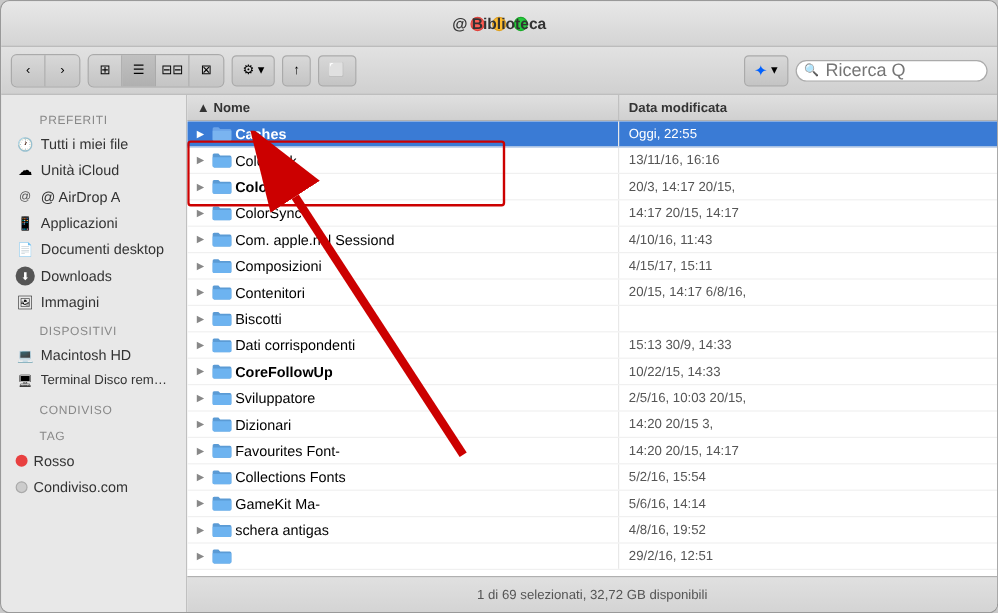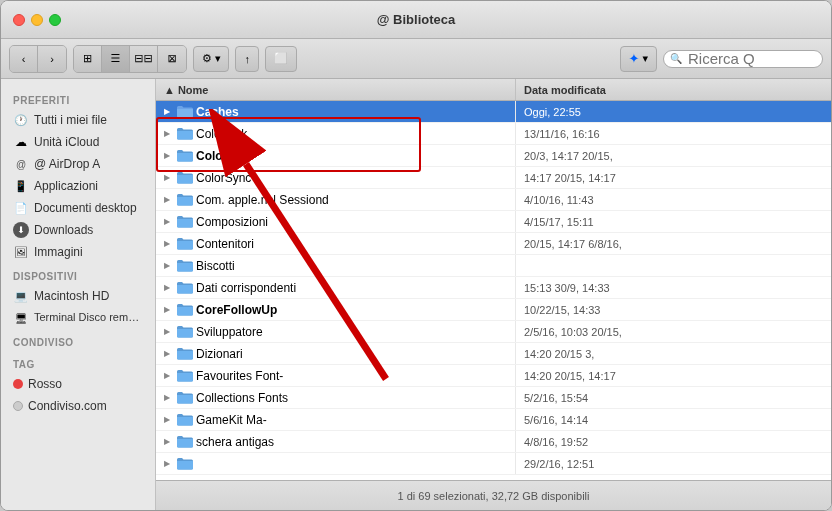--- a/index.html
+++ b/index.html
@@ -26,20 +26,21 @@
     
     .titlebar {
       height: 38px;
       background: linear-gradient(to bottom, #e8e8e8, #d4d4d4);
       border-bottom: 1px solid #b0b0b0;
       display: flex;
       align-items: center;
       padding: 0 12px;
       position: relative;
       flex-shrink: 0;
+      justify-content: center;
     }
     .traffic-lights {
       display: flex;
       gap: 6px;
       align-items: center;
     }
     .traffic-light {
       width: 12px;
       height: 12px;
       border-radius: 50%;
@@ -141,25 +142,26 @@
       width: 155px;
       background: #e8e8e8;
       border-right: 1px solid #c0c0c0;
       flex-shrink: 0;
       overflow-y: auto;
       padding: 8px 0;
     }
 
     .sidebar-section-label {
       font-size: 10px;
-      font-weight: 700;
+      font-weight: 400;
       color: #888;
       padding: 8px 12px 3px;
       text-transform: uppercase;
       letter-spacing: 0.5px;
+      margin-left: 20px;
     }
 
     .sidebar-item {
       height: 22px;
       display: flex;
       align-items: center;
       padding: 0 8px;
       gap: 5px;
       cursor: pointer;
       border-radius: 4px;

